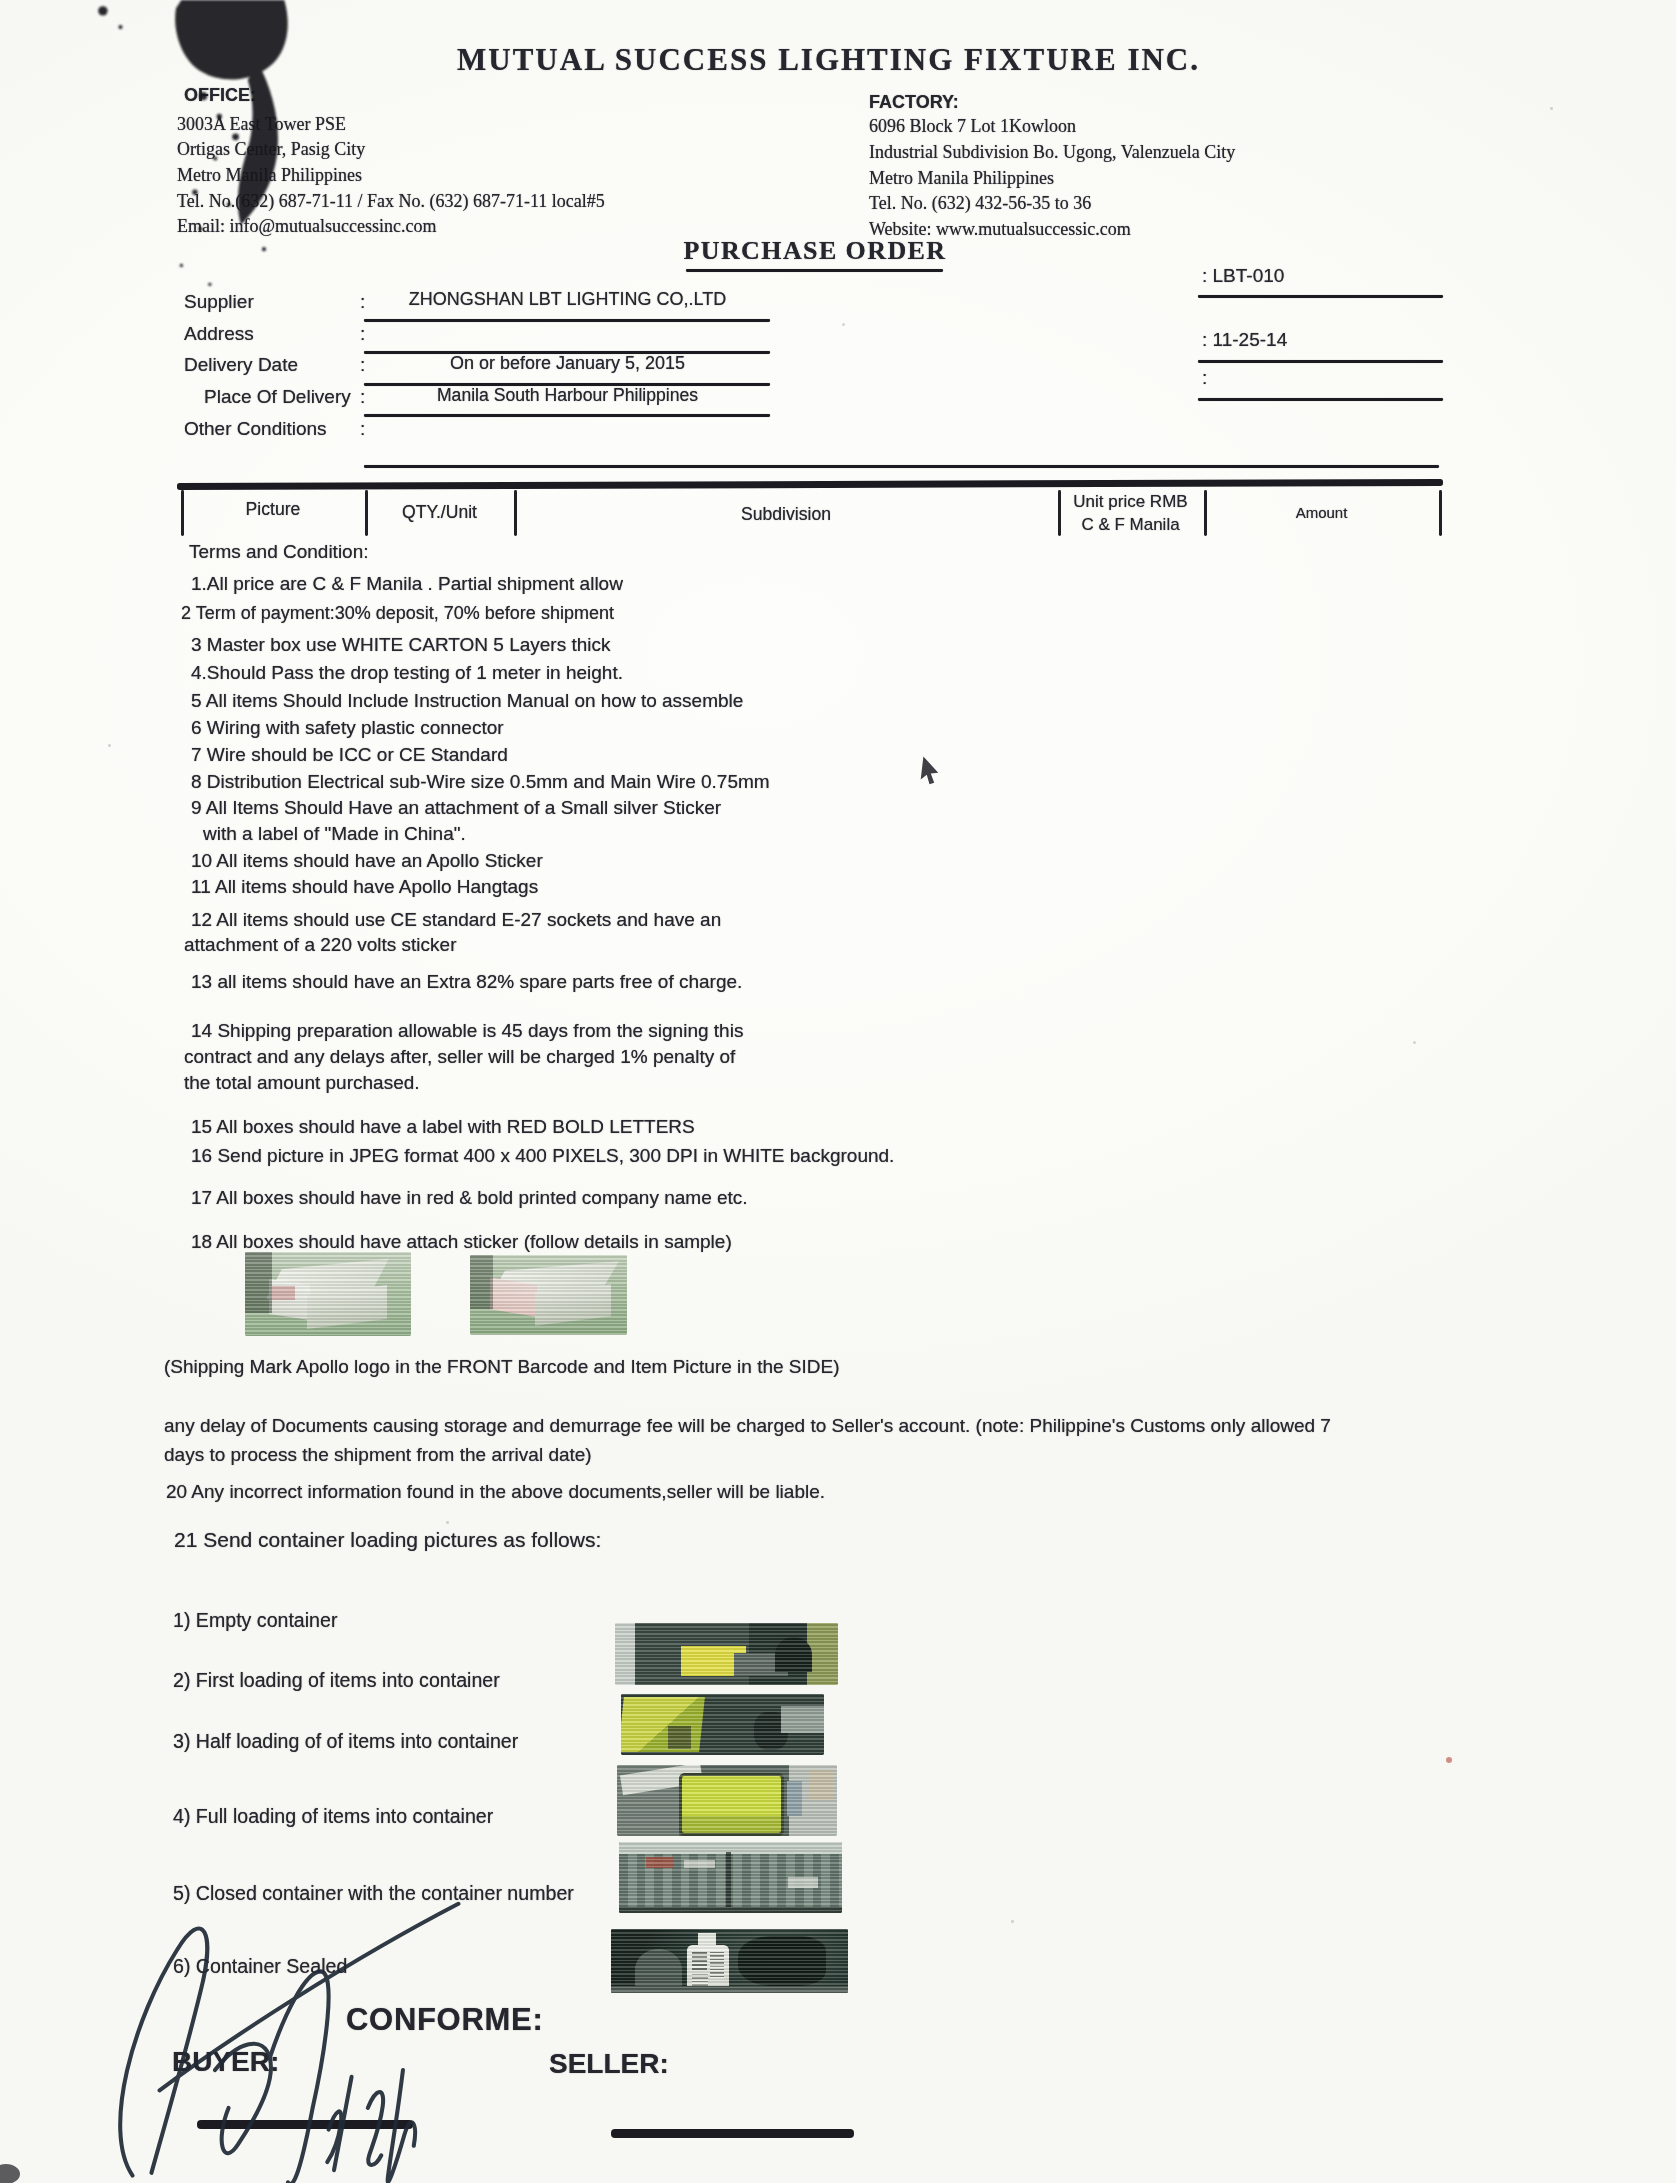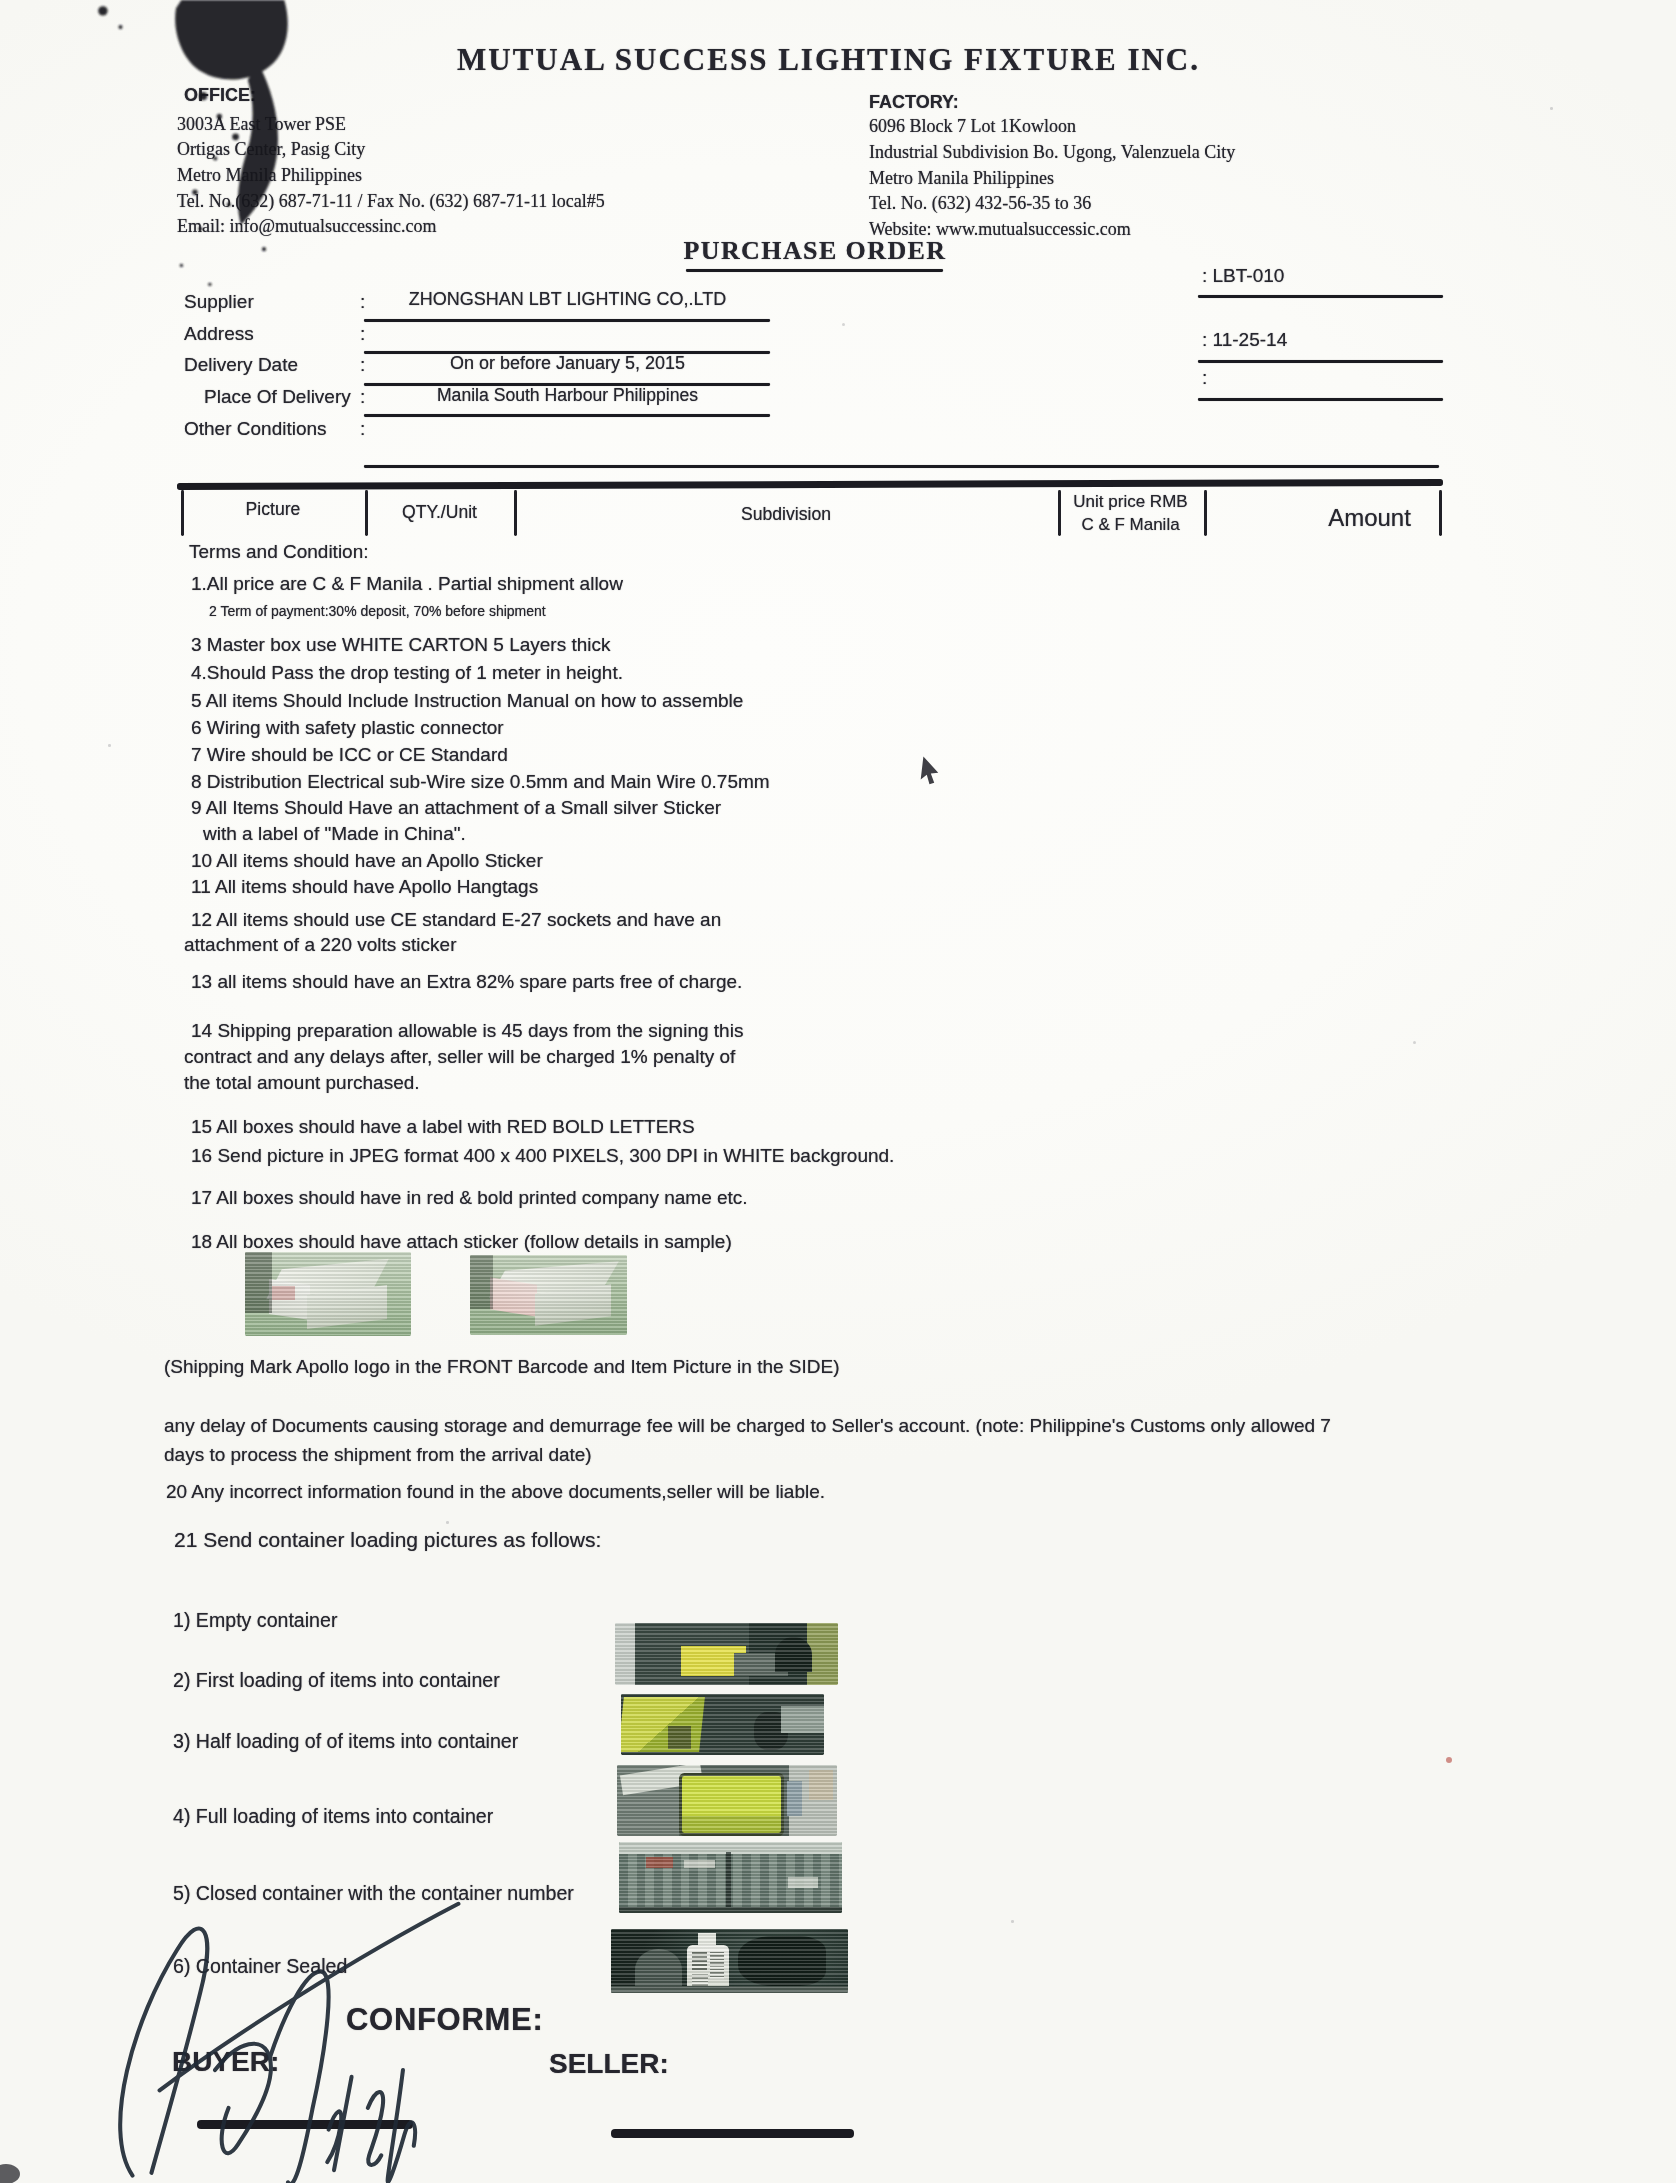--- a/index.html
+++ b/index.html
@@ -87,25 +87,25 @@
   <div class="tick" style="left:514px;  top:490px; height:46px;"></div>
   <div class="tick" style="left:1058px; top:490px; height:46px;"></div>
   <div class="tick" style="left:1204px; top:490px; height:46px;"></div>
   <div class="tick" style="left:1439px; top:490px; height:46px;"></div>
 
   <div class="t sans fuzz ctr" style="left:181px; top:499px; width:184px; font-size:17.6px;">Picture</div>
   <div class="t sans fuzz ctr" style="left:365px; top:502px; width:149px; font-size:17.6px;">QTY./Unit</div>
   <div class="t sans fuzz ctr" style="left:514px; top:504px; width:544px; font-size:17.6px;">Subdivision</div>
   <div class="t sans fuzz ctr" style="left:1058px; top:492px; width:145px; font-size:17px;">Unit price RMB</div>
   <div class="t sans fuzz ctr" style="left:1058px; top:515px; width:145px; font-size:17px;">C &amp; F Manila</div>
-  <div class="t sans fuzz ctr" style="left:1204px; top:504px; width:235px; font-size:24px;margin-left:48px;">Amount</div>
+  <div class="t sans fuzz ctr" style="left:1204px; top:504px; width:235px; font-size:15px;">Amount</div>
 
   <div class="t sans fuzz" style="left:189px; top:541px; font-size:19px;">Terms and Condition:</div>
   <div class="t sans fuzz" style="left:191px; top:573px;  font-size:19px;">1.All price are  C &amp; F Manila . Partial shipment allow</div>
-  <div class="t sans fuzz" style="left:209px; top:603px;  font-size:14px;">2 Term of payment:30% deposit, 70% before shipment</div>
+  <div class="t sans fuzz" style="left:181px; top:603px;  font-size:18px;">2 Term of payment:30% deposit, 70% before shipment</div>
   <div class="t sans fuzz" style="left:191px; top:634px;  font-size:19px;">3 Master box use WHITE CARTON 5 Layers thick</div>
   <div class="t sans fuzz" style="left:191px; top:662px;  font-size:19px;">4.Should Pass the drop testing of 1 meter in height.</div>
   <div class="t sans fuzz" style="left:191px; top:690px; font-size:19px;">5 All items Should Include Instruction Manual on how to assemble</div>
   <div class="t sans fuzz" style="left:191px; top:717px; font-size:19px;">6 Wiring with safety plastic connector</div>
   <div class="t sans fuzz" style="left:191px; top:744px; font-size:19px;">7 Wire should be ICC or CE Standard</div>
   <div class="t sans fuzz" style="left:191px; top:771px; font-size:19px;">8 Distribution Electrical sub-Wire size  0.5mm and Main Wire 0.75mm</div>
   <div class="t sans fuzz" style="left:191px; top:797px; font-size:19px;">9 All Items Should Have an attachment of a Small silver Sticker</div>
   <div class="t sans fuzz" style="left:203px; top:823px; font-size:19px;">with a label of "Made in China".</div>
   <div class="t sans fuzz" style="left:191px; top:850px; font-size:19px;">10 All items should have an Apollo Sticker</div>
   <div class="t sans fuzz" style="left:191px; top:876px; font-size:19px;">11 All items should have Apollo Hangtags</div>

